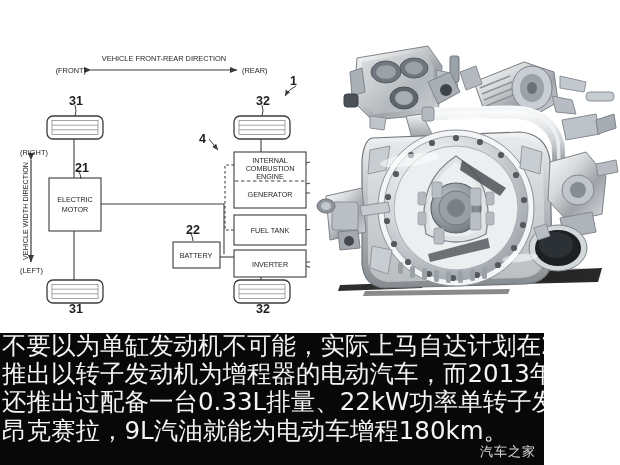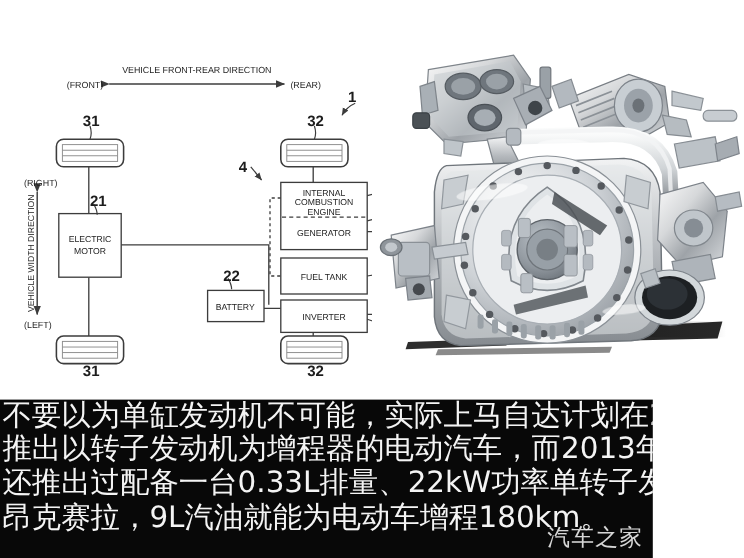--- a/index.html
+++ b/index.html
@@ -19,21 +19,21 @@
   .photo svg{display:block;}
 
   
   .caption{position:absolute;left:0;top:333px;width:544px;height:132px;
            background:#080808;overflow:hidden;}
   .caption-text{position:absolute;left:2px;top:-1px;width:632px;
        color:#f4f4f4;font-size:24.5px;line-height:28.2px;
        font-family:"DejaVu Sans","Liberation Sans",sans-serif;
        font-weight:400;letter-spacing:0px;white-space:normal;}
   .watermark{position:absolute;right:8px;bottom:4px;color:#e8e8e8;
-       font-size:19px;letter-spacing:1px;opacity:.92;
+       font-size:13px;letter-spacing:1px;opacity:.92;
        font-family:"DejaVu Sans","Liberation Sans",sans-serif;}
 </style>
 </head>
 <body>
 
 <div id="root">
 
   <div class="illus">
 
     <div class="diagram">

